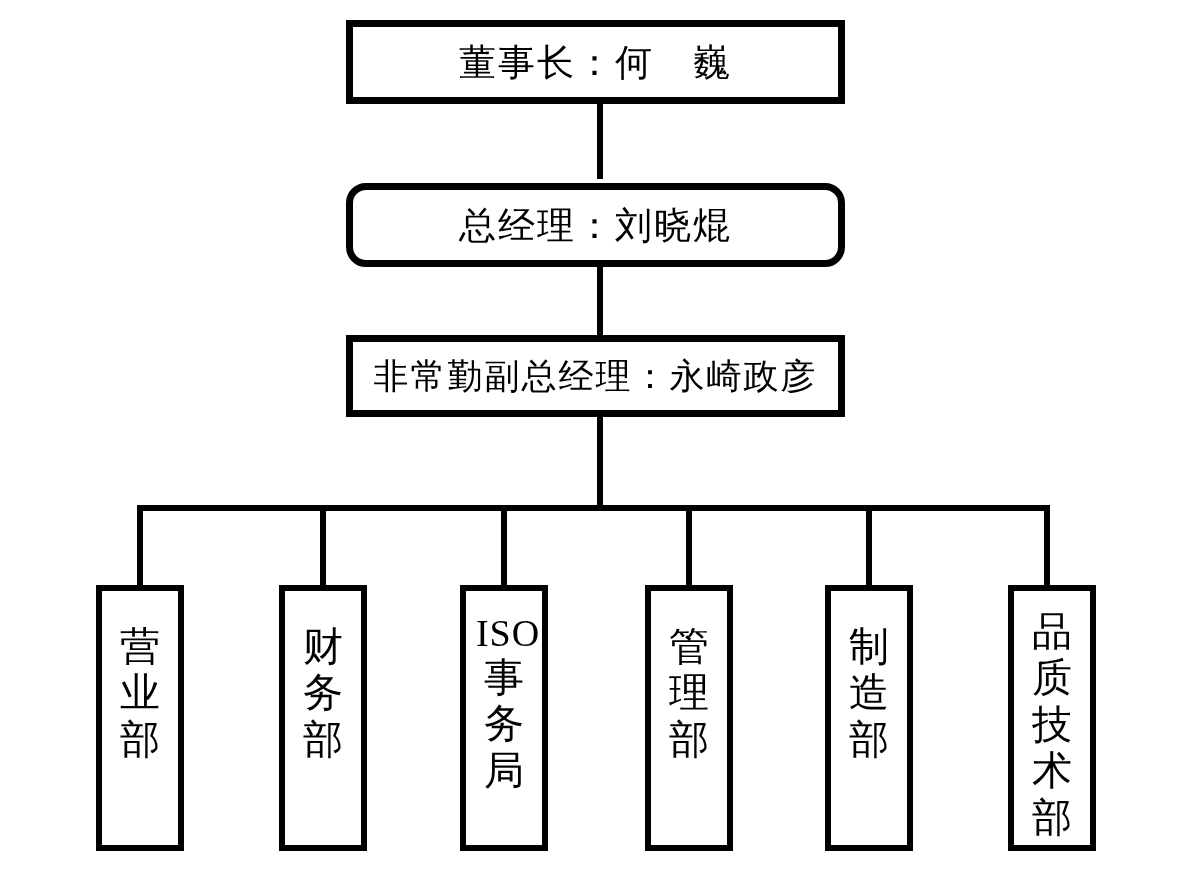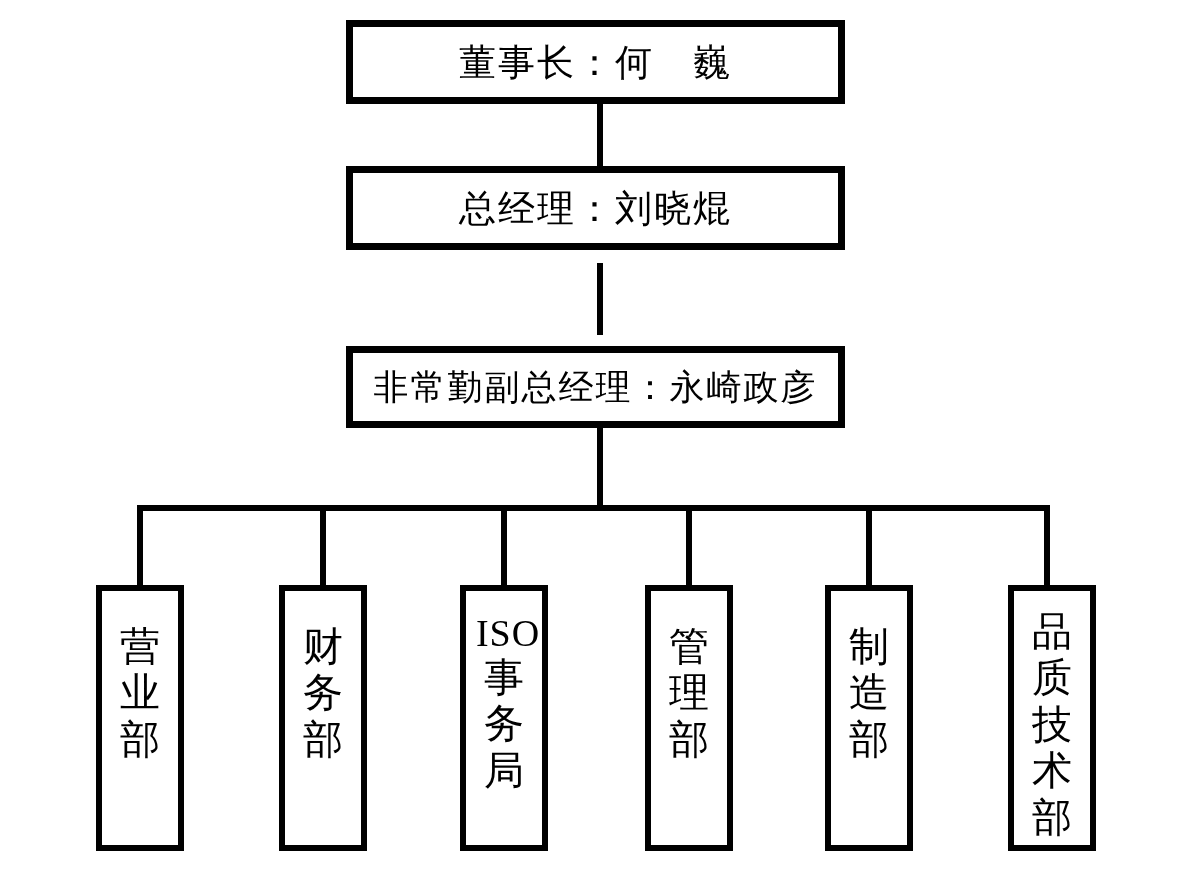--- a/index.html
+++ b/index.html
@@ -35,22 +35,22 @@
   }
   .exec-label {
     font-size: 37px;
     line-height: 1;
     letter-spacing: 2px;
     white-space: pre;
     color: #000000;
     font-weight: 400;
   }
   #exec-box-0 { top: 20px;  height: 84px; justify-content: center; }
-  #exec-box-1 { top: 166px; height: 84px; }
-  #exec-box-2 { top: 346px; height: 82px; }
+  #exec-box-1 { top: 183px; height: 84px; border-radius: 20px; }
+  #exec-box-2 { top: 335px; height: 82px; }
   #exec-box-2 .exec-label { font-size: 35px; }
 
   
   .conn-v {
     position: absolute;
     width: 6px;
     background: #000000;
     z-index: 1;
   }
   .conn-h {

